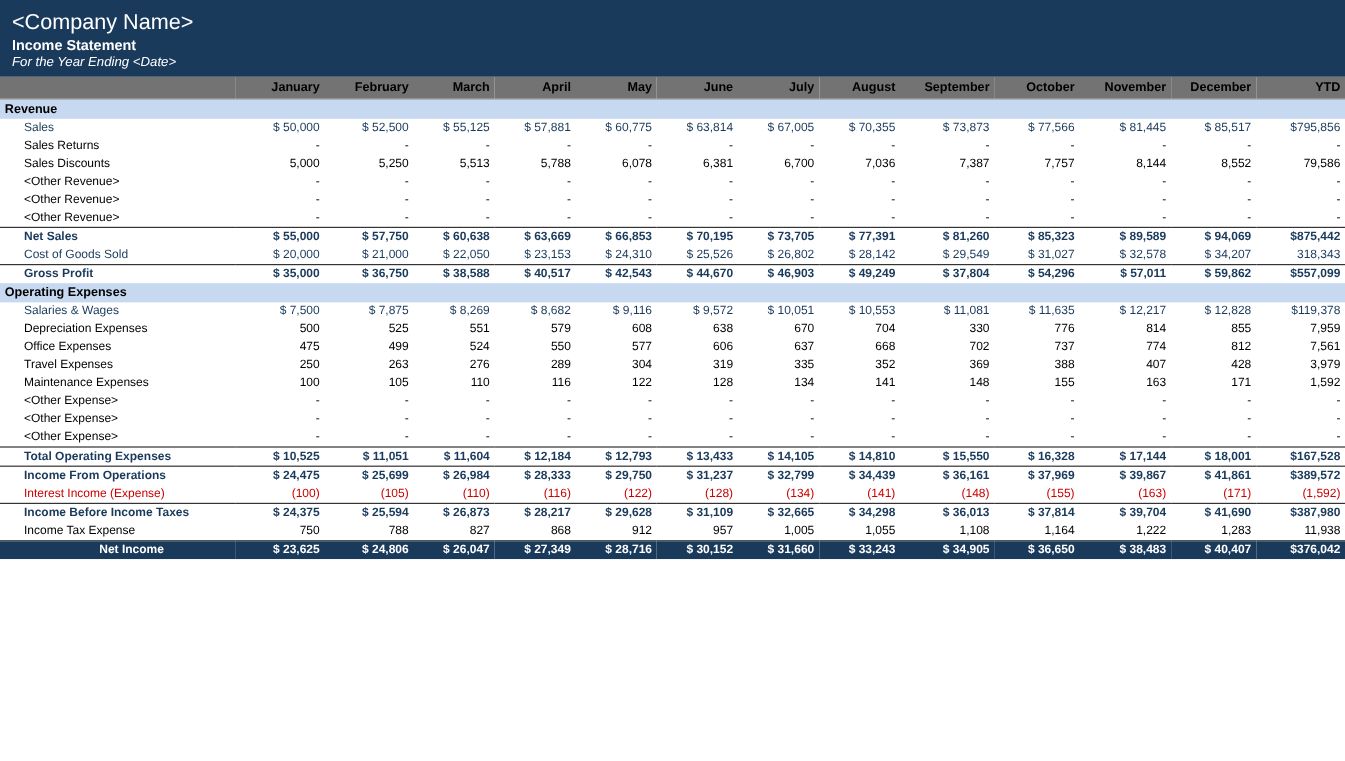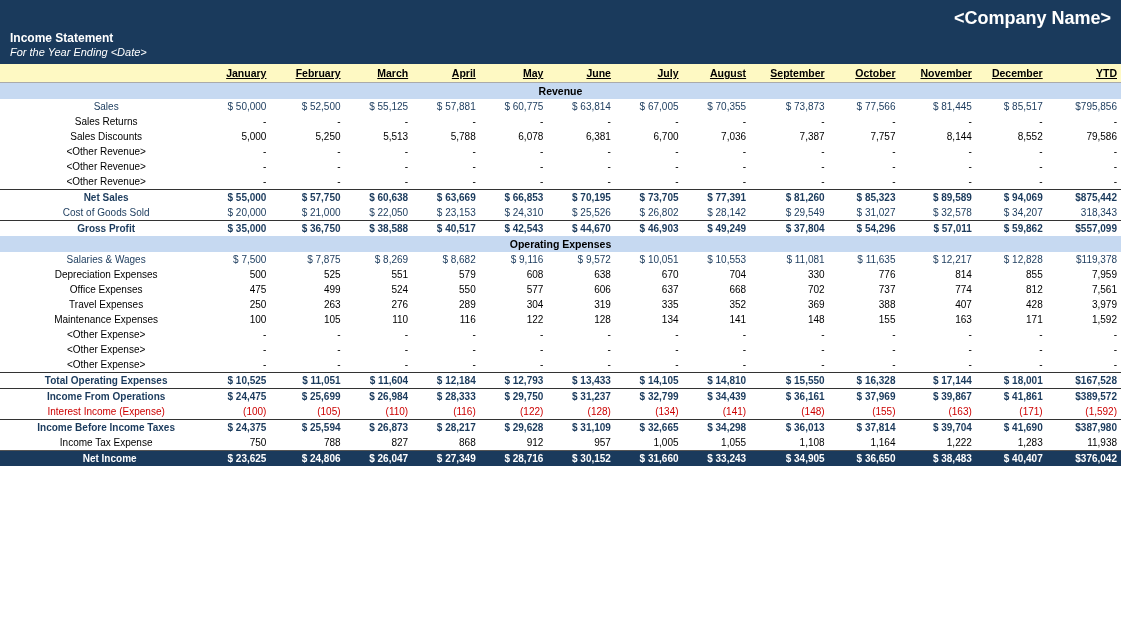--- a/index.html
+++ b/index.html
@@ -5,58 +5,56 @@
     * { margin: 0; padding: 0; box-sizing: border-box; }
     body { font-family: Arial, sans-serif; font-size: 11px; background: #fff; }
 
     .header {
       background: #1a3a5c;
       color: white;
       padding: 8px 10px 6px 10px;
     }
     .header .company-name {
       font-size: 18px;
-      font-weight: bold;
-      text-align: right;
+      font-weight: normal;
     }
     .header .report-title {
       font-size: 12px;
       font-weight: bold;
       margin-top: 2px;
     }
     .header .report-subtitle {
       font-size: 11px;
       font-style: italic;
       margin-top: 1px;
     }
 
     table {
       width: 100%;
       border-collapse: collapse;
       table-layout: fixed;
     }
 
     th {
-      background: #fef9c3;
+      background: #737373;
       text-align: right;
       padding: 3px 4px;
       font-weight: bold;
       font-size: 10.5px;
       border-bottom: 1px solid #aaa;
-      text-decoration: underline;
     }
     th:first-child { text-align: left; }
 
     td {
       padding: 2px 4px;
       text-align: right;
       font-size: 10px;
       white-space: nowrap;
     }
-    td:first-child { text-align: center; }
+    td:first-child { text-align: left; }
 
     .section-header td {
       background: #c6d9f1;
       font-weight: bold;
       font-size: 10.5px;
       padding: 2px 4px;
     }
 
     .row-indent td:first-child { padding-left: 20px; }
 

